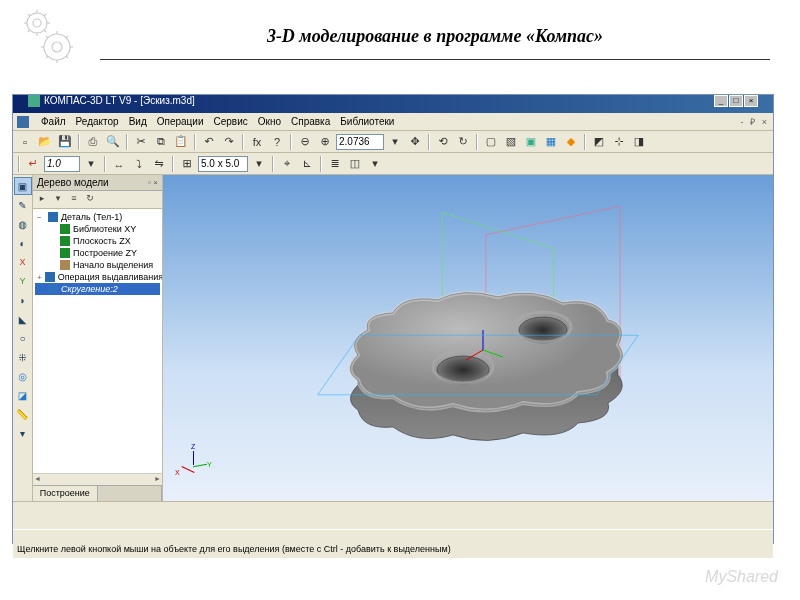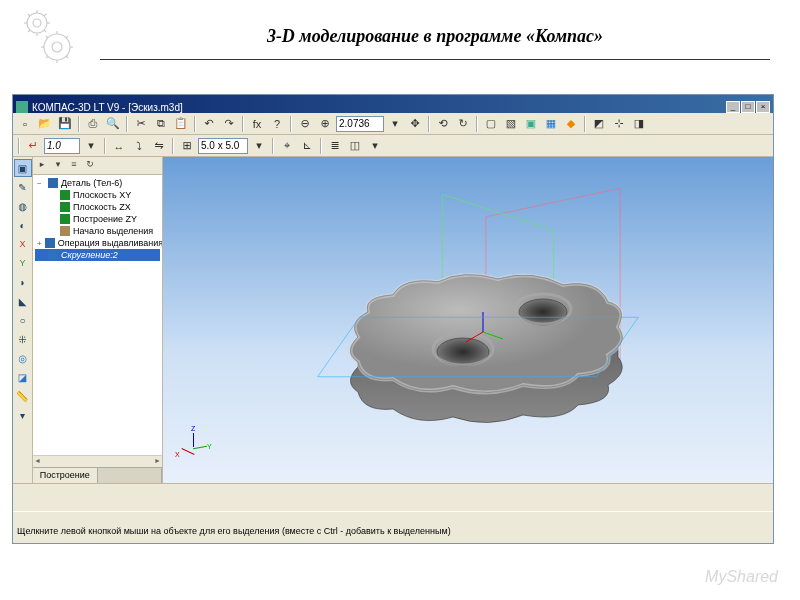--- a/index.html
+++ b/index.html
@@ -5,21 +5,21 @@
   * { box-sizing: border-box; margin: 0; padding: 0; }
   body { font-family: Tahoma, Arial, sans-serif; font-size: 11px; background: #fff; width: 800px; height: 600px; position: relative; }
   
   .slide-header { position: absolute; top: 26px; left: 0; right: 0; padding: 0 30px 0 100px; }
   .slide-title { font-family: Georgia, serif; font-size: 18px; font-weight: bold; font-style: italic; text-align: center; color: #000; }
   .gears-decoration { position: absolute; left: 15px; top: 5px; color: #bbb; }
   .title-underline { border: none; border-top: 1.5px solid #333; margin-top: 12px; }
   
   .app-window { position: absolute; top: 94px; left: 12px; width: 762px; height: 450px; border: 1px solid #7a93b5; background: #ece9d8; }
   
-  .titlebar { height: 18px; background: linear-gradient(to right, #0a246a, #3a6ea5); color: #fff; display: flex; align-items: flex-end; padding: 0 3px; font-size: 10px; }
+  .titlebar { height: 18px; background: linear-gradient(to right, #0a246a, #3a6ea5); color: #fff; display: flex; align-items: flex-start; padding: 0 15px; font-size: 10px; }
   .titlebar .app-icon { width: 12px; height: 12px; background: #4a8; margin-right: 4px; }
   .titlebar .win-controls { margin-left: auto; display: flex; gap: 1px; }
   .titlebar .win-btn { width: 14px; height: 12px; background: #c0c0c0; border: 1px solid #fff; font-size: 8px; text-align: center; line-height: 10px; color: #000; }
   
   .menubar { height: 18px; background: #ece9d8; display: flex; align-items: center; padding: 0 4px; gap: 10px; font-size: 10px; border-bottom: 1px solid #c0b8a0; }
   .menubar span { cursor: default; }
   .menubar .mini-icon { width: 12px; height: 12px; background: #3a6ea5; margin-right: 2px; }
   .menubar .sub-controls { margin-left: auto; font-size: 9px; color: #666; letter-spacing: 2px; }
   
   .toolbar-row { height: 22px; background: #ece9d8; border-bottom: 1px solid #c0b8a0; display: flex; align-items: center; padding: 0 3px; gap: 2px; }
@@ -118,20 +118,32 @@
   <div class="titlebar">
     <div class="app-icon"></div>
     <span>КОМПАС-3D LT V9 - [Эскиз.m3d]</span>
     <div class="win-controls">
       <div class="win-btn">_</div>
       <div class="win-btn">□</div>
       <div class="win-btn">×</div>
     </div>
   </div>
 
+  <div class="menubar">
+    <div class="mini-icon"></div>
+    <span>Файл</span>
+    <span>Редактор</span>
+    <span>Вид</span>
+    <span>Операции</span>
+    <span>Сервис</span>
+    <span>Окно</span>
+    <span>Справка</span>
+    <span>Библиотеки</span>
+    <span class="sub-controls">- ₽ ×</span>
+  </div>
 
   <div class="toolbar-row">
     <div class="tb-btn">▫</div>
     <div class="tb-btn">📂</div>
     <div class="tb-btn">💾</div>
     <div class="tb-sep"></div>
     <div class="tb-btn">⎙</div>
     <div class="tb-btn">🔍</div>
     <div class="tb-sep"></div>
     <div class="tb-btn">✂</div>
@@ -199,36 +211,40 @@
       <div class="vbtn">◣</div>
       <div class="vbtn">○</div>
       <div class="vbtn">⁜</div>
       <div class="vbtn" style="color:#27c">◎</div>
       <div class="vbtn" style="color:#27c">◪</div>
       <div class="vbtn">📏</div>
       <div class="vbtn">▾</div>
     </div>
 
     <div class="tree-panel">
+      <div class="tree-title">
+        <span>Дерево модели</span>
+        <span class="btns">▫ ×</span>
+      </div>
       <div class="tree-toolbar">
         <div class="tt-btn">▸</div>
         <div class="tt-btn">▾</div>
         <div class="tt-btn">≡</div>
         <div class="tt-btn">↻</div>
       </div>
       <div class="tree-body" id="tree-body">
           <div class="tree-item">
             <span style="width: 8px; font-size: 8px; color: rgb(102, 102, 102);">−</span>
             <div class="ticon" style="background: rgb(42, 106, 176);"></div>
-            <span>Деталь (Тел-6)</span>
+            <span>Деталь (Тел-1)</span>
           </div>
           <div class="tree-item tree-indent1">
             <span style="width: 8px; font-size: 8px; color: rgb(102, 102, 102);"></span>
             <div class="ticon" style="background: rgb(26, 138, 42);"></div>
-            <span>Плоскость XY</span>
+            <span>Библиотеки XY</span>
           </div>
           <div class="tree-item tree-indent1">
             <span style="width: 8px; font-size: 8px; color: rgb(102, 102, 102);"></span>
             <div class="ticon" style="background: rgb(26, 138, 42);"></div>
             <span>Плоскость ZX</span>
           </div>
           <div class="tree-item tree-indent1">
             <span style="width: 8px; font-size: 8px; color: rgb(102, 102, 102);"></span>
             <div class="ticon" style="background: rgb(26, 138, 42);"></div>
             <span>Построение ZY</span>

